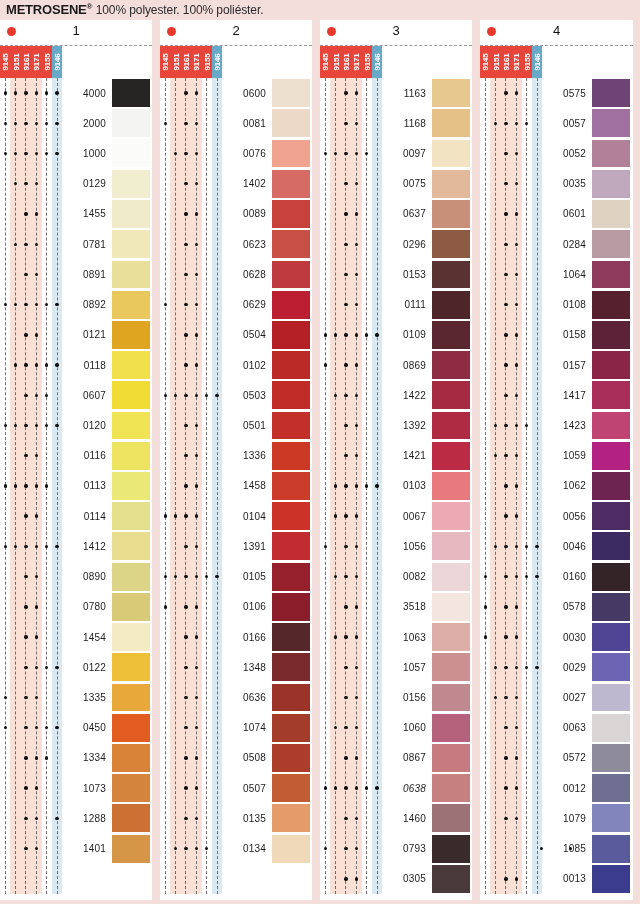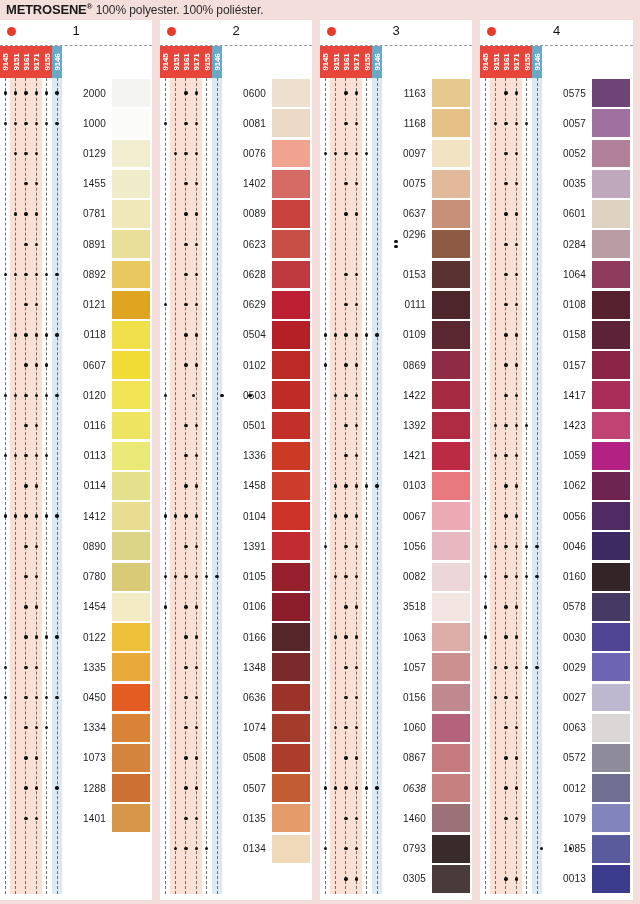--- a/index.html
+++ b/index.html
@@ -263,20 +263,44 @@
             </div>
             <div class="dotcell">
               <div class="dot"></div>
             </div>
             <div class="dotcell">
               <div class="dot"></div>
             </div>
             <div class="dotcell">
               <div class="dot"></div>
             </div>
+            <div class="code">4000</div>
+            <div class="swatch" style="height: 30.2222px;">
+              <div class="swatch-inner" style="background: rgb(39, 36, 36);"></div>
+            </div>
+          </div>
+          <div class="row" style="height: 30.2222px;">
+            <div class="dotcell">
+              <div class="dot"></div>
+            </div>
+            <div class="dotcell">
+              <div class="dot"></div>
+            </div>
+            <div class="dotcell">
+              <div class="dot"></div>
+            </div>
+            <div class="dotcell">
+              <div class="dot"></div>
+            </div>
+            <div class="dotcell">
+              <div class="dot"></div>
+            </div>
+            <div class="dotcell">
+              <div class="dot"></div>
+            </div>
             <div class="code">2000</div>
             <div class="swatch" style="height: 30.2222px;">
               <div class="swatch-inner" style="background: rgb(244, 244, 243);"></div>
             </div>
           </div>
           <div class="row" style="height: 30.2222px;">
             <div class="dotcell">
               <div class="dot"></div>
             </div>
             <div class="dotcell">
@@ -934,21 +958,21 @@
             <div class="dotcell">
               <div class="dot"></div>
             </div>
             <div class="dotcell"></div>
             <div class="dotcell"></div>
             <div class="code">0102</div>
             <div class="swatch" style="height: 30.2222px;">
               <div class="swatch-inner" style="background: rgb(188, 42, 40);"></div>
             </div>
           </div>
-          <div class="row" style="height: 30.2222px; justify-content: space-between;">
+          <div class="row" style="height: 30.2222px;">
             <div class="dotcell">
               <div class="dot"></div>
             </div>
             <div class="dotcell">
               <div class="dot"></div>
             </div>
             <div class="dotcell">
               <div class="dot"></div>
             </div>
             <div class="dotcell">
@@ -1352,21 +1376,21 @@
             <div class="dotcell">
               <div class="dot"></div>
             </div>
             <div class="dotcell"></div>
             <div class="dotcell"></div>
             <div class="code">0637</div>
             <div class="swatch" style="height: 30.2222px;">
               <div class="swatch-inner" style="background: rgb(201, 144, 121);"></div>
             </div>
           </div>
-          <div class="row" style="height: 30.2222px; flex-direction: column;">
+          <div class="row" style="height: 30.2222px;">
             <div class="dotcell"></div>
             <div class="dotcell"></div>
             <div class="dotcell">
               <div class="dot"></div>
             </div>
             <div class="dotcell">
               <div class="dot"></div>
             </div>
             <div class="dotcell"></div>
             <div class="dotcell"></div>

